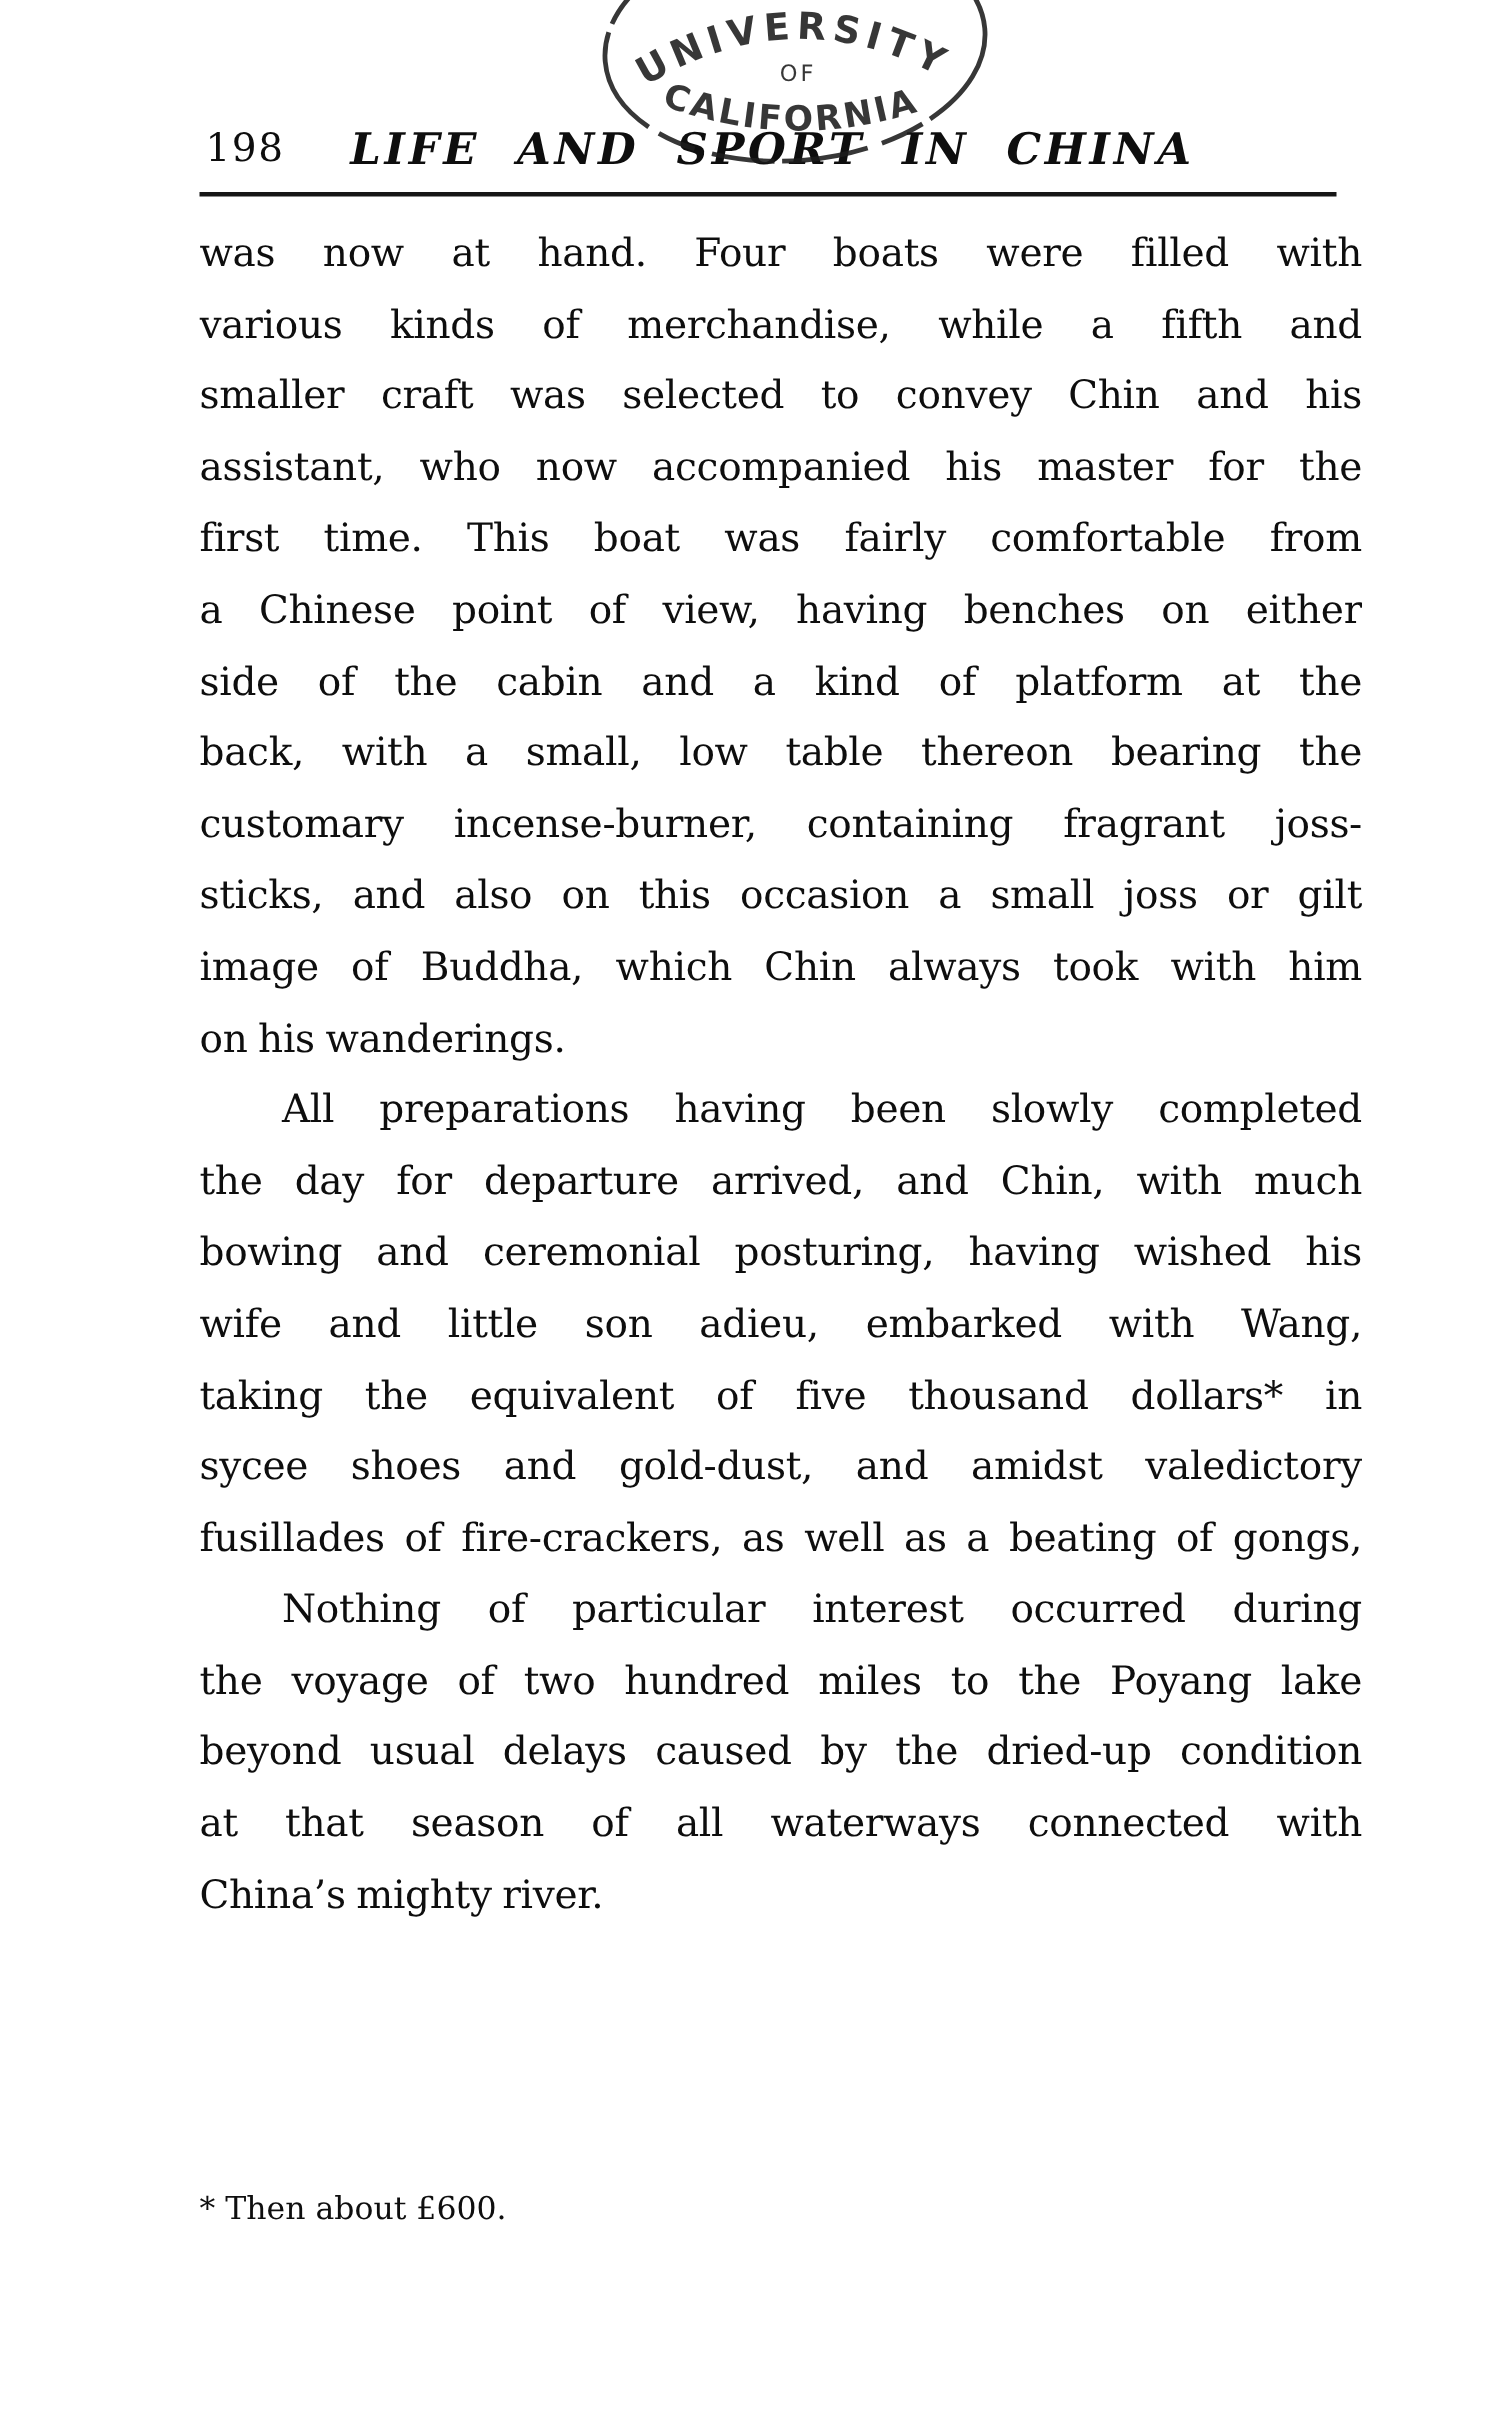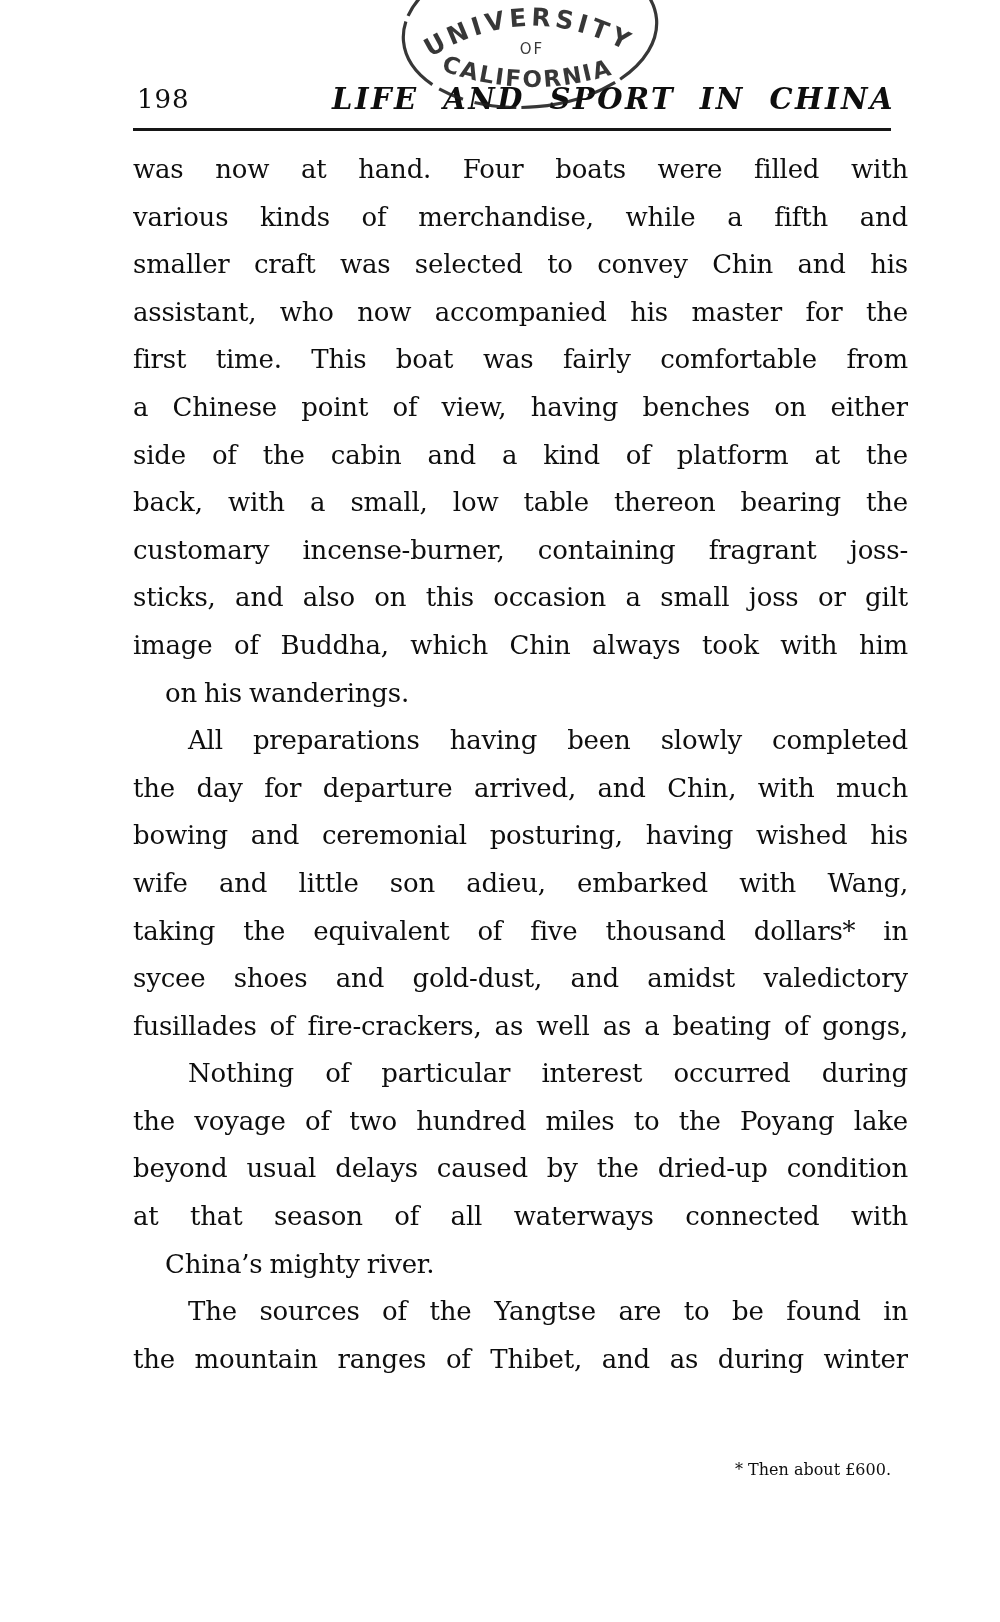--- a/index.html
+++ b/index.html
@@ -10,21 +10,21 @@
     overflow: hidden;
     font-family: "DejaVu Serif", serif;
     color: #0e0e0e;
   }
   .page-number {
     position: absolute; left: 137px; top: 84px;
     font-size: 26px; letter-spacing: 1px; text-align: center;
   }
   .running-title {
     position: absolute; left: 135px; top: 82px; width: 760px;
-    text-align: right;
+    text-align: center;
     font-style: italic; font-weight: bold;
     font-size: 29px; letter-spacing: 2.5px; word-spacing: 12px;
     white-space: nowrap;
   }
   .header-rule {
     position: absolute; left: 133px; top: 128px;
     width: 758px; height: 3px; background: #161616;
   }
   .stamp {
     position: absolute; left: 390px; top: -12px;
@@ -34,26 +34,26 @@
     position: absolute; left: 133px; top: 146px; width: 775px;
     font-size: 26px; letter-spacing: -0.2px; word-spacing: -1px;
     overflow: hidden;
   }
   .line {
     height: 47.6px; line-height: 47.6px;
     overflow: hidden;
     text-align: justify;
     text-align-last: justify;
   }
-  .line.no-just { text-align-last: left; margin-left: 32px; }
+  .line.no-just { text-align-last: left; }
   .line.indent { text-indent: 55px; }
   .italic { }
   .footnote {
     position: absolute; left: 133px; top: 1460px; width: 758px;
-    text-align: right; font-size: 16px;
+    text-align: left; font-size: 21px;
   }
 </style>
 </head>
 <body>
 
 <div>
 
   <div class="page-number">198</div>
 
   <div class="running-title">LIFE AND SPORT IN CHINA</div>
@@ -99,21 +99,17 @@
         <div class="line"><span>sycee shoes and gold-dust, and amidst valedictory</span></div>
         <div class="line"><span>fusillades of fire-crackers, as well as a beating of gongs,</span></div>
       </div>
       <div>
         <div class="line indent"><span>Nothing of particular interest occurred during</span></div>
         <div class="line"><span>the voyage of two hundred miles to the Poyang lake</span></div>
         <div class="line"><span>beyond usual delays caused by the dried-up condition</span></div>
         <div class="line"><span>at that season of all waterways connected with</span></div>
         <div class="line no-just"><span>China’s mighty river.</span></div>
       </div>
-      <div>
-        <div class="line indent"><span>The sources of the Yangtse are to be found in</span></div>
-        <div class="line"><span>the mountain ranges of Thibet, and as during winter</span></div>
-      </div>
     </div>
 
   <div class="footnote">* Then about £600.</div>
 
 </div>
 
 </body></html>

